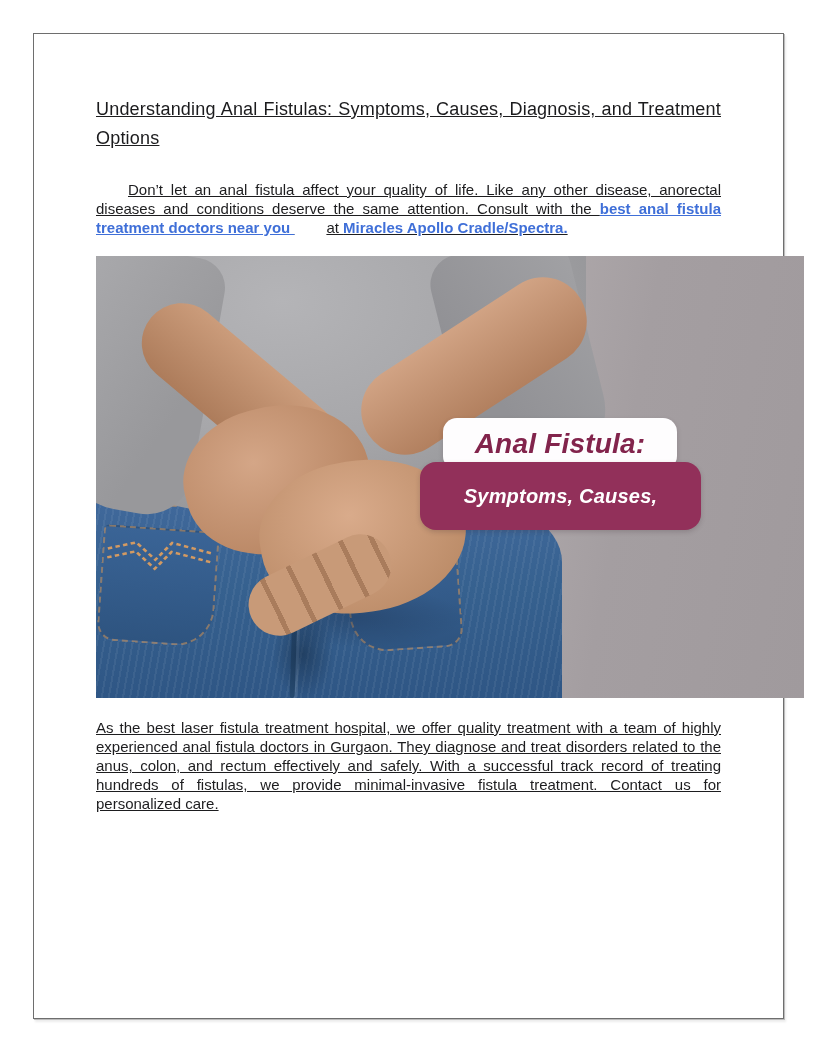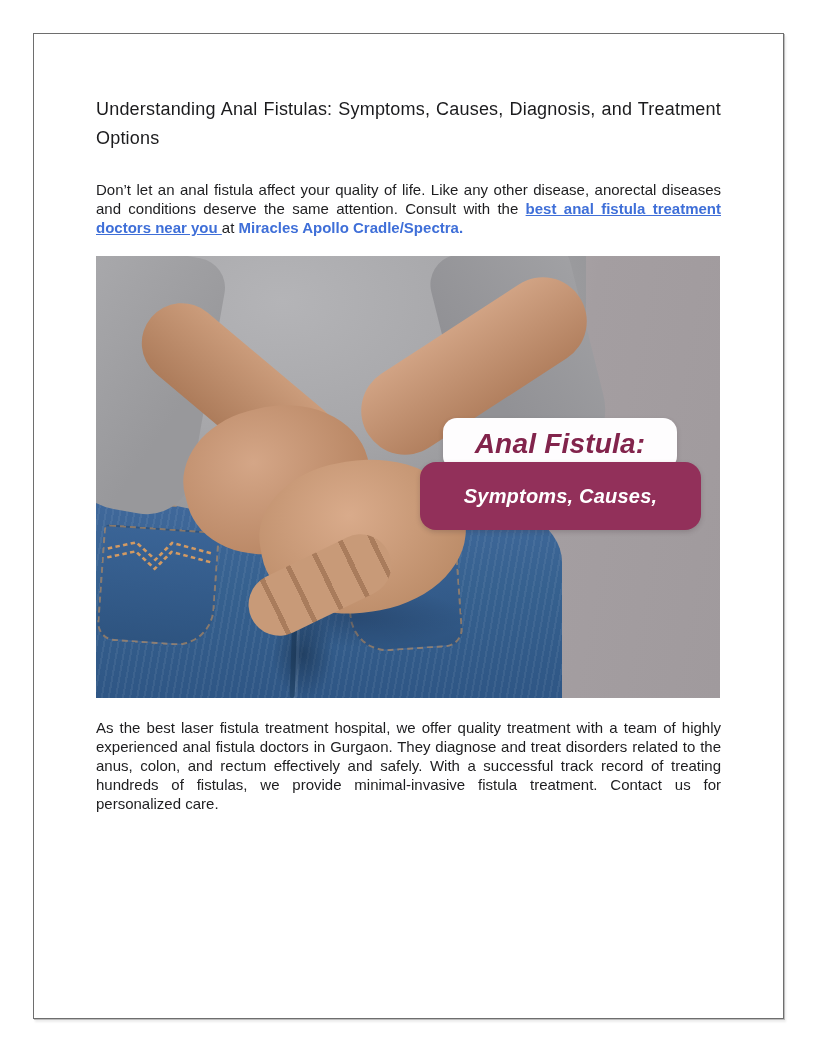--- a/index.html
+++ b/index.html
@@ -11,35 +11,35 @@
   body{
     width:816px;height:1056px;background:#ffffff;position:relative;
     font-family:"Liberation Sans","DejaVu Sans",sans-serif;color:var(--text);
   }
   .sheet{
     position:absolute;left:33px;top:33px;width:751px;height:986px;
     border:1px solid var(--border-gray);
     box-shadow:1px 1px 0 #bdbdbd,2px 3px 2px rgba(0,0,0,.08);
     background:#ffffff;
   }
-  .content{padding:61px 62px 0 62px;}
+  .content{padding:61px 62px 0 62px;text-decoration:underline;}
   h1.title{
     font-size:18px;line-height:29px;font-weight:400;margin:0 0 27px 0;
     text-align:justify;color:#1b1b1d;letter-spacing:.2px;
   }
   p.body-par{
     font-size:15px;line-height:19px;margin:0 0 19px 0;text-align:justify;
   }
-  .seg-plain{color:var(--text);}
+  .seg-plain{color:var(--text);margin-left:32px;}
   a.seg-link{color:var(--link-blue);font-weight:700;text-decoration:underline;cursor:pointer;}
   a.seg-brand{color:var(--link-blue);font-weight:700;text-decoration:none;cursor:pointer;}
 
   
   figure.hero{
-    margin:0 0 20px 0;position:relative;width:624px;height:442px;overflow:hidden;
+    margin:0 0 20px 0;position:relative;width:708px;height:442px;overflow:hidden;
     background:linear-gradient(100deg,#e3dfdd 0%,#cfc9c8 26%,#b2acae 52%,#a49ea1 72%,#a09a9d 100%);
   }
   .jeans{
     position:absolute;left:-16px;top:236px;width:482px;height:216px;
     background:linear-gradient(180deg,#41699c 0%,#36618f 45%,#2e5584 100%);
     border-radius:14px 120px 0 0 / 14px 70px 0 0;
   }
   .jeans:after{ 
     content:"";position:absolute;inset:0;border-radius:inherit;
     background:repeating-linear-gradient(100deg,rgba(255,255,255,.06) 0 2px,transparent 2px 7px);

